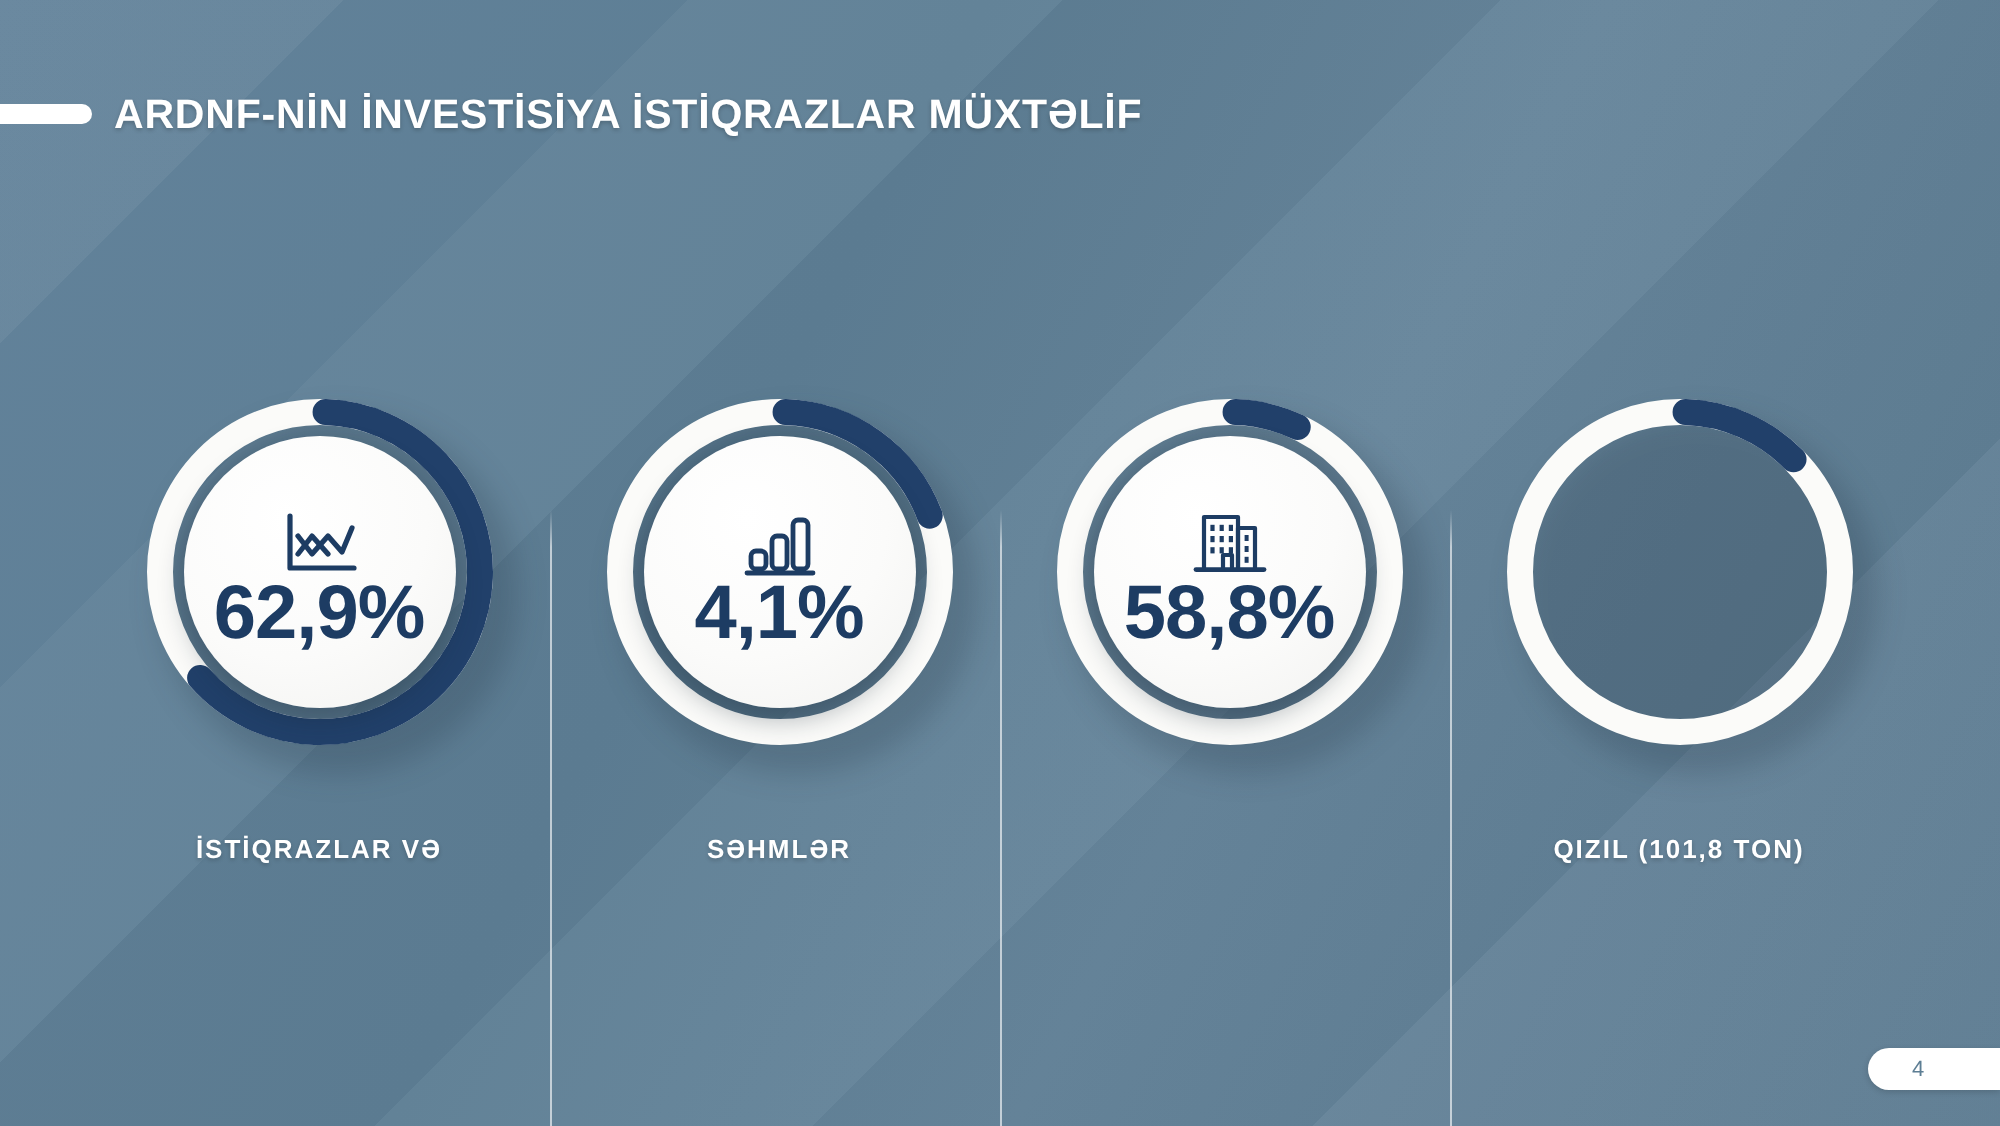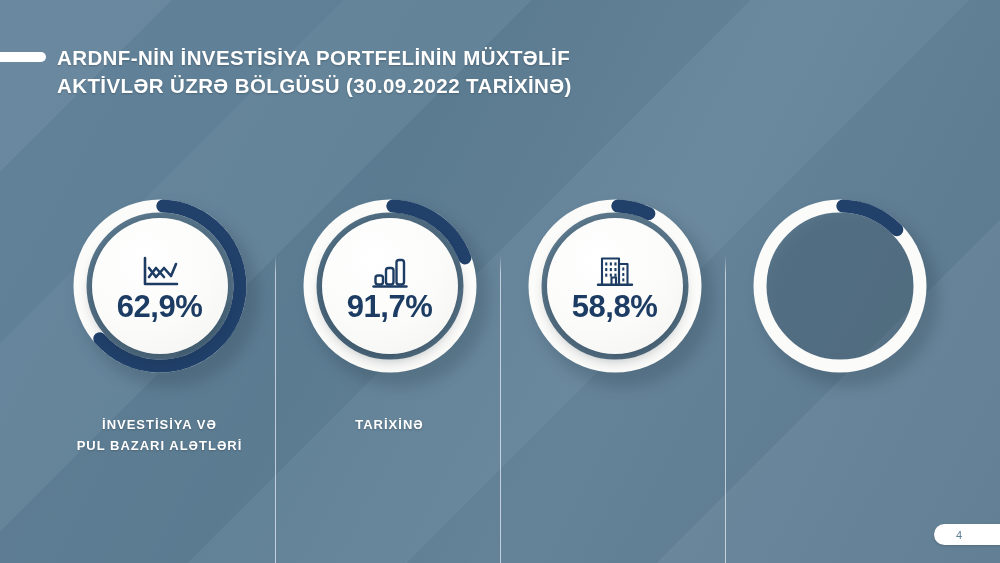--- a/index.html
+++ b/index.html
@@ -131,21 +131,21 @@
   .icon-box {
     width: 46px;
     height: 40px;
     display: flex;
     align-items: flex-end;
     justify-content: center;
     margin-bottom: 2px;
   }
   .pct {
     color: #1d3c63;
-    font-size: 31px;
+    font-size: 38px;
     font-weight: bold;
     letter-spacing: -0.5px;
     line-height: 32px;
   }
 
   
   .label {
     position: absolute;
     top: 414px;
     left: 0;
@@ -180,22 +180,21 @@
     margin-right: 16px;
   }
 </style>
 </head>
 <body>
 
 <div id="slide">
 
   <div class="title-dash"></div>
   <div class="title-block">
-    <div class="title-line">ARDNF-NİN İNVESTİSİYA PORTFELİNİN MÜXTƏLİF</div>
-    <div class="title-line">AKTİVLƏR ÜZRƏ BÖLGÜSÜ (30.09.2022 TARİXİNƏ)</div>
+    <div class="title-line">ARDNF-NİN İNVESTİSİYA İSTİQRAZLAR MÜXTƏLİF</div>
   </div>
 
   <div class="divider div-0"></div>
   <div class="divider div-1"></div>
   <div class="divider div-2"></div>
 
   <div class="columns">
 
     <div class="col col-0">
       <div class="donut-wrap">
@@ -211,22 +210,21 @@
                 <path d="M5 3 L5 29 L37 29"></path>
                 <path d="M9 13 L16 22 L24 13 L31 21 L36 9"></path>
                 <path d="M9 22 L16 13 L24 22"></path>
               </g>
             </svg>
           </div>
           <div class="pct">62,9%</div>
         </div>
       </div>
       <div class="label">
-        <div>İNVESTİSİYA VƏ</div>
-        <div>PUL BAZARI ALƏTLƏRİ</div>
+        <div>İSTİQRAZLAR VƏ</div>
       </div>
     </div>
 
     <div class="col col-1">
       <div class="donut-wrap">
         <div class="donut-shadow"></div>
         <svg class="donut-svg" viewBox="0 0 180 180">
           <circle cx="90" cy="90" r="80" fill="none" stroke="#fbfbf9" stroke-width="13" stroke-linecap="round"></circle>
           <circle class="arc-fill" cx="90" cy="90" r="80" fill="none" stroke="#21406a" stroke-width="13" stroke-linecap="round" transform="rotate(-88 90 90)" stroke-dasharray="93.9964521954066 408.6583723789603"></circle>
         </svg>
@@ -234,25 +232,25 @@
           <div class="icon-box">
             <svg width="36" height="34" viewBox="0 0 36 34">
               <g fill="none" stroke="#1d3c63" stroke-width="2.4" stroke-linejoin="round">
                 <rect x="3.5" y="20.5" width="7.5" height="9" rx="2.5"></rect>
                 <rect x="14" y="13" width="7.5" height="16.5" rx="2.5"></rect>
                 <rect x="24.5" y="5" width="7.5" height="24.5" rx="2.5"></rect>
                 <path d="M1.5 31.5 L34.5 31.5" stroke-linecap="round"></path>
               </g>
             </svg>
           </div>
-          <div class="pct">91,7%</div>
+          <div class="pct">4,1%</div>
         </div>
       </div>
       <div class="label">
-        <div>TARİXİNƏ</div>
+        <div>SƏHMLƏR</div>
       </div>
     </div>
 
     <div class="col col-2">
       <div class="donut-wrap">
         <div class="donut-shadow"></div>
         <svg class="donut-svg" viewBox="0 0 180 180">
           <circle cx="90" cy="90" r="80" fill="none" stroke="#fbfbf9" stroke-width="13" stroke-linecap="round"></circle>
           <circle class="arc-fill" cx="90" cy="90" r="80" fill="none" stroke="#21406a" stroke-width="13" stroke-linecap="round" transform="rotate(-88 90 90)" stroke-dasharray="32.169908772759484 470.4849158016074"></circle>
         </svg>
@@ -287,20 +285,23 @@
     </div>
 
     <div class="col col-3">
       <div class="donut-wrap">
         <div class="donut-shadow"></div>
         <svg class="donut-svg" viewBox="0 0 180 180">
           <circle cx="90" cy="90" r="80" fill="none" stroke="#fbfbf9" stroke-width="13" stroke-linecap="round"></circle>
           <circle class="arc-fill" cx="90" cy="90" r="80" fill="none" stroke="#21406a" stroke-width="13" stroke-linecap="round" transform="rotate(-88 90 90)" stroke-dasharray="60.31857894892403 442.33624562544287"></circle>
         </svg>
       </div>
+      <div class="label">
+        <div>QIZIL (101,8 TON)</div>
+      </div>
     </div>
 
   </div>
 
   <div class="page-pill">
     <span>4</span>
   </div>
 
 </div>
 

